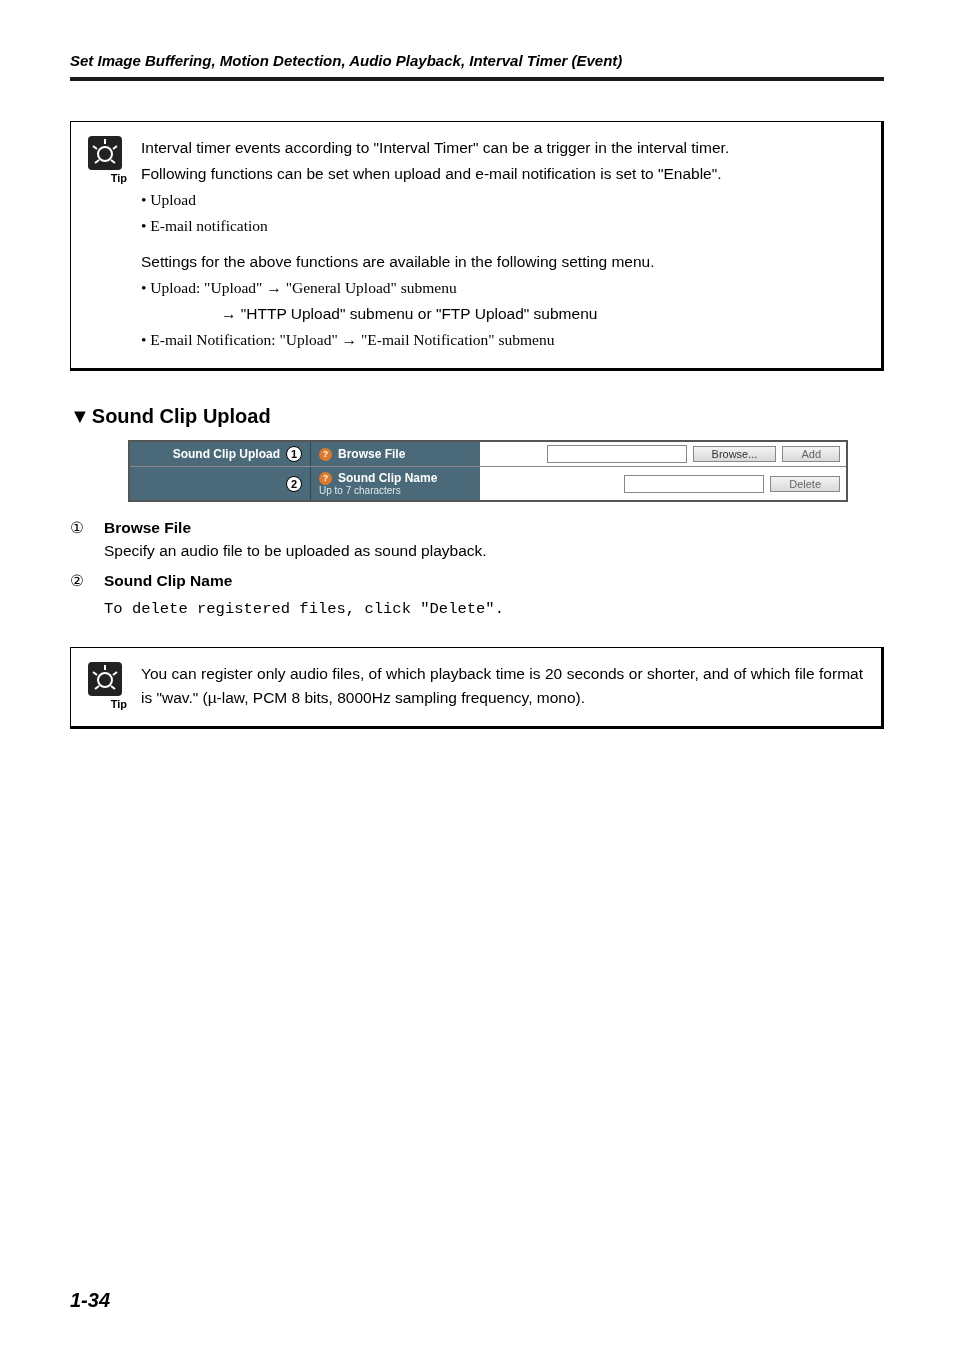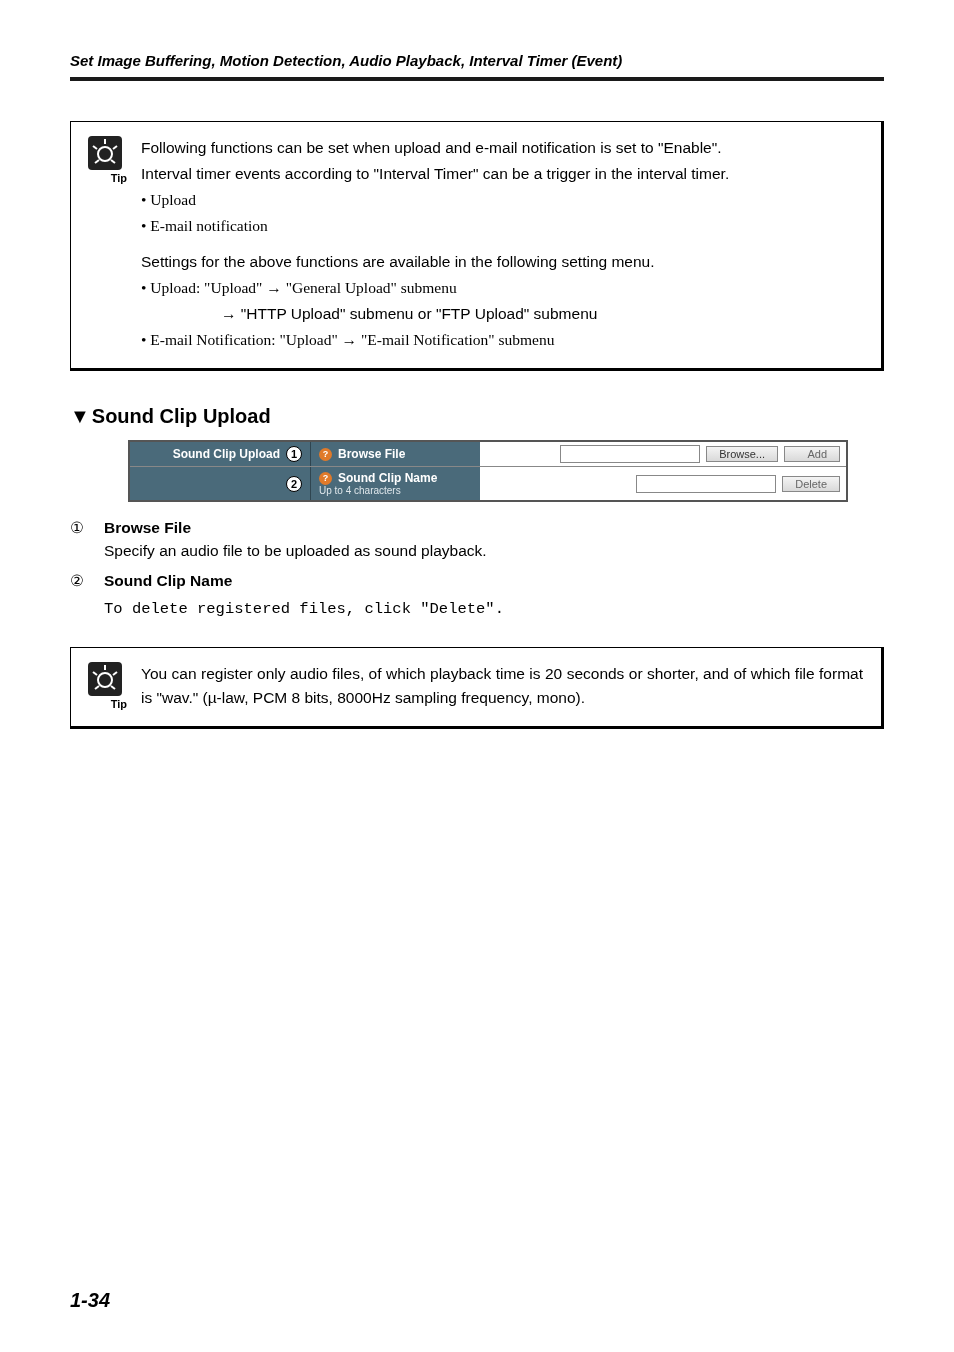--- a/index.html
+++ b/index.html
@@ -120,26 +120,26 @@
   }
   .shot-value input[type=text] {
     width: 140px; height: 18px;
     font-size: 11px;
     padding: 0 4px;
     border:1px solid #888;
     background:#fff;
   }
   .gbtn {
     font-size: 11px;
-    padding: 1px 12px;
+    padding: 1px 18px;
     background: linear-gradient(#f4f4f4,#d9d9d9);
     border:1px solid #888;
     color:#666;
     min-width:56px;
-    text-align:right;
+    text-align:left;
   }
   .gbtn.browse { color:#333; min-width: 64px; }
 
   
   .defs {
     margin-top: 14px;
     font-size: 15.5px;
     line-height: 1.5;
   }
   .def-item { margin-bottom: 6px; }
@@ -171,22 +171,22 @@
         <circle cx="17" cy="18" r="7" fill="none" stroke="#fff" stroke-width="2"></circle>
         <line x1="17" y1="3" x2="17" y2="8" stroke="#fff" stroke-width="2"></line>
         <line x1="5" y1="10" x2="9" y2="13" stroke="#fff" stroke-width="2"></line>
         <line x1="29" y1="10" x2="25" y2="13" stroke="#fff" stroke-width="2"></line>
         <line x1="7" y1="27" x2="11" y2="24" stroke="#fff" stroke-width="2"></line>
         <line x1="27" y1="27" x2="23" y2="24" stroke="#fff" stroke-width="2"></line>
       </svg>
       <div class="tip-icon-label">Tip</div>
     </div>
     <div class="tip-body">
+      <p>Interval timer events according to "Interval Timer" can be a trigger in the interval timer.</p>
       <p>Following functions can be set when upload and e-mail notification is set to "Enable".</p>
-      <p>Interval timer events according to "Interval Timer" can be a trigger in the interval timer.</p>
       <p class="indent1">• Upload</p>
       <p class="indent1">• E-mail notification</p>
       <p class="spaced">Settings for the above functions are available in the following setting menu.</p>
       <p class="indent1 arrow">• Upload: "Upload" → "General Upload" submenu</p>
       <p class="indent2 arrow">→ "HTTP Upload" submenu or "FTP Upload" submenu</p>
       <p class="indent1 arrow">• E-mail Notification: "Upload" → "E-mail Notification" submenu</p>
     </div>
   </div>
 
   <h2 class="section-heading">
@@ -213,21 +213,21 @@
     </div>
     <div class="shot-row">
       <div class="shot-label" style="justify-content:flex-end;">
         <span class="num-badge">2</span>
       </div>
       <div class="shot-field">
         <div class="shot-field-line1">
           <span class="orange-dot">?</span>
           <span>Sound Clip Name</span>
         </div>
-        <div class="shot-subtext">Up to 4 characters</div>
+        <div class="shot-subtext">Up to 7 characters</div>
       </div>
       <div class="shot-value">
         <input type="text" value="" style="">
         <span class="gbtn">Delete</span>
       </div>
     </div>
   </div>
 
   <div class="defs">
     <div class="def-item">

